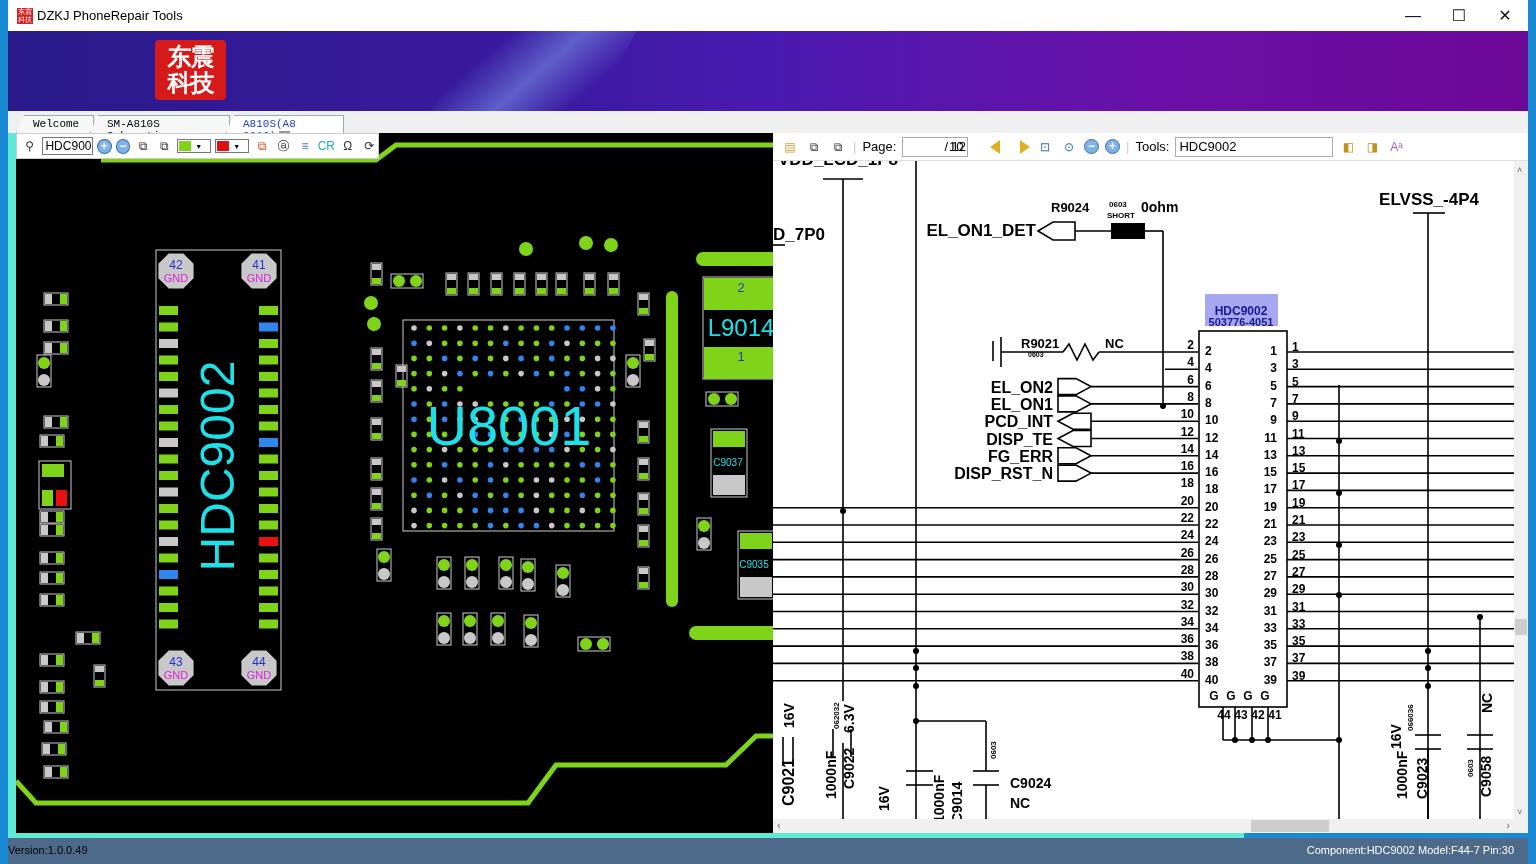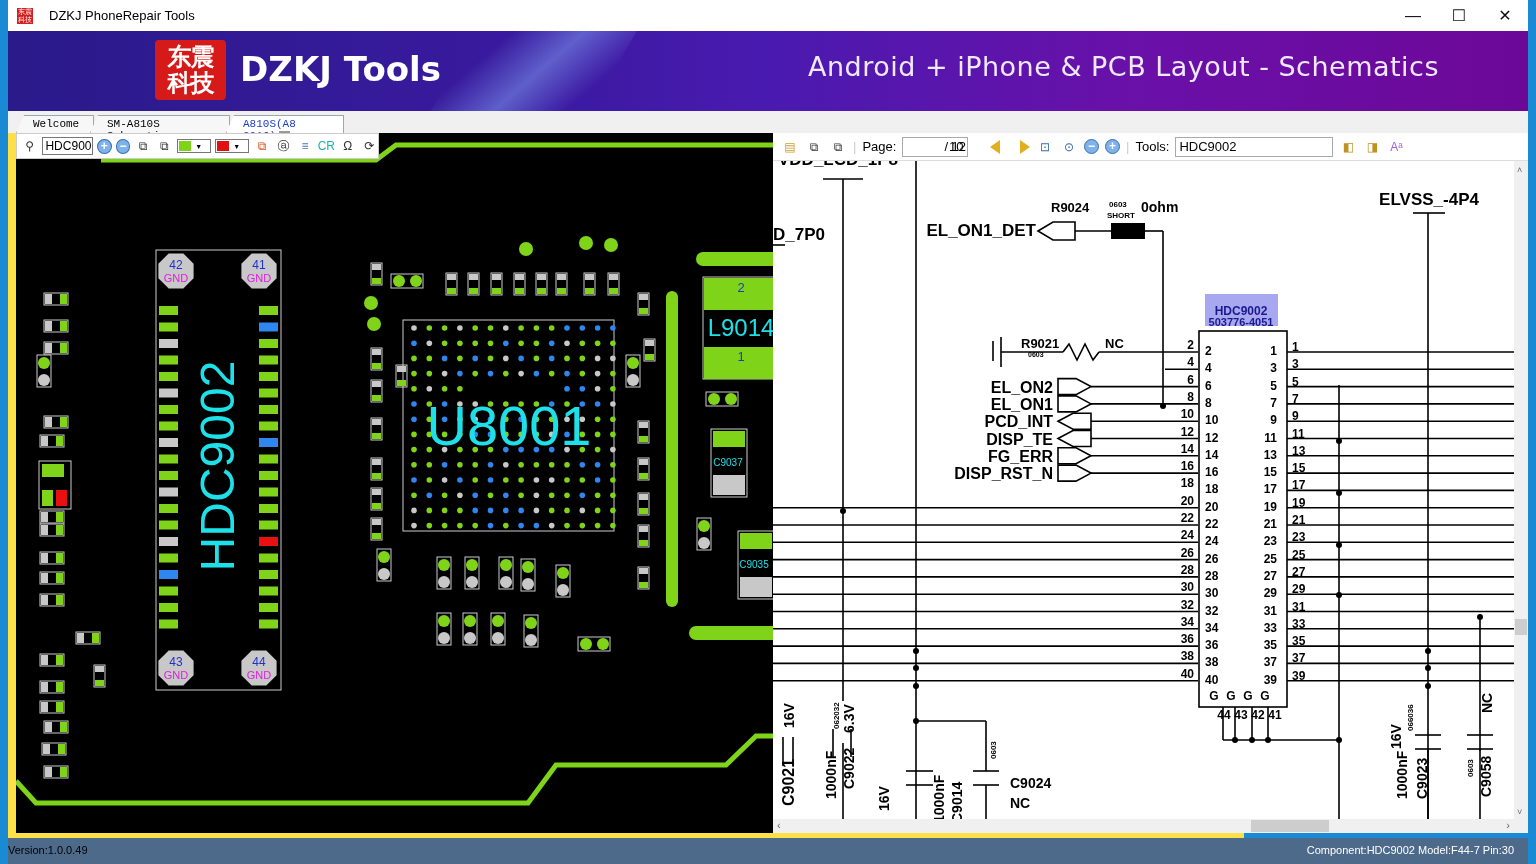--- a/index.html
+++ b/index.html
@@ -1,20 +1,20 @@
 <!DOCTYPE html>
 <html><head>
 <meta charset="utf-8">
 <style>
 *{box-sizing:border-box;margin:0;padding:0}
 html,body{width:1536px;height:864px;overflow:hidden;background:#1a8ad4;font-family:"Liberation Sans",sans-serif}
-.win{position:absolute;left:8px;top:0;width:1236px;height:864px;background:#fde047}
+.win{position:absolute;left:8px;top:0;width:1236px;height:864px;background:#5eead4}
 .titlebar{position:absolute;left:0;top:0;width:1520px;height:31px;background:#fff;display:flex;align-items:center}
 .app-icon{width:16px;height:16px;margin-left:9px;background:#d21f1f;color:#fff;font-size:7px;line-height:8px;text-align:center;font-family:"DejaVu Sans",sans-serif}
-.title{margin-left:16px;font-size:13px;color:#000}
+.title{margin-left:4px;font-size:13px;color:#000}
 .wbtn{position:absolute;top:0;width:46px;height:31px;display:flex;align-items:center;justify-content:center;font-size:16px;color:#111}
 .banner{position:absolute;left:0;top:31px;width:1520px;height:80px;background:linear-gradient(90deg,#2a1a8a 0%,#3a1aa0 35%,#4a1ab0 50%,#6a10a8 75%,#6c0898 100%);overflow:hidden}
 .banner .streak{position:absolute;left:440px;top:-20px;width:160px;height:140px;background:linear-gradient(120deg,rgba(120,160,255,0) 20%,rgba(140,180,255,.45) 50%,rgba(120,160,255,0) 80%);transform:skewX(-30deg)}
 .logo{position:absolute;left:147px;top:9px;width:71px;height:60px;background:#d61a1a;border-radius:4px;color:#fff;font-size:24px;line-height:26px;text-align:center;padding-top:4px;font-family:"DejaVu Sans",sans-serif;font-weight:bold;letter-spacing:-1px}
 .brand{position:absolute;left:232px;top:18px;color:#fff;font-size:34px;font-weight:bold;font-family:"DejaVu Sans",sans-serif}
 .tagline{position:absolute;left:800px;top:20px;color:#f0e8ff;font-size:27px;font-family:"DejaVu Sans",sans-serif;letter-spacing:.5px}
 .tabs{position:absolute;left:0;top:111px;width:1520px;height:22px;background:#f0f0f0}
 .tab{position:absolute;top:4px;height:18px;font-family:"Liberation Mono",monospace;font-size:11px;color:#000;padding:2px 8px 0 16px;border:1px solid #9aa;border-bottom:none;background:#f7f7f7;clip-path:polygon(8px 0,100% 0,100% 100%,0 100%)}
 .tab.active{color:#1a3cc8;background:#fff}
 .tab-close{display:inline-block;width:11px;height:11px;background:#999;color:#fff;font-size:9px;line-height:11px;text-align:center;margin-left:3px;vertical-align:middle}
@@ -47,22 +47,20 @@
     <div class="app-icon">东震<br>科技</div>
     <span class="title">DZKJ PhoneRepair Tools</span>
     <div class="wbtn" style="left:1382px">—</div>
     <div class="wbtn" style="left:1428px">☐</div>
     <div class="wbtn" style="left:1474px">✕</div>
   </div>
 
   <div class="banner">
     <div class="streak"></div>
     <div class="logo"><span>东震</span><br><span>科技</span></div>
-    <div class="brand">DZKJ Tools</div>
-    <div class="tagline">Android + iPhone &amp; PCB Layout - Schematics</div>
   </div>
 
   <div class="tabs">
     <div class="tab" style="left:8px;width:78px"><span>Welcome</span></div>
     <div class="tab" style="left:82px;width:140px"><span>SM-A810S Schematic</span></div>
     <div class="tab active" style="left:218px;width:118px"><span>A810S(A8 2016)</span><span class="tab-close">✕</span></div>
   </div>
 
   <div class="pcb">
     <div class="pcb-tools">

